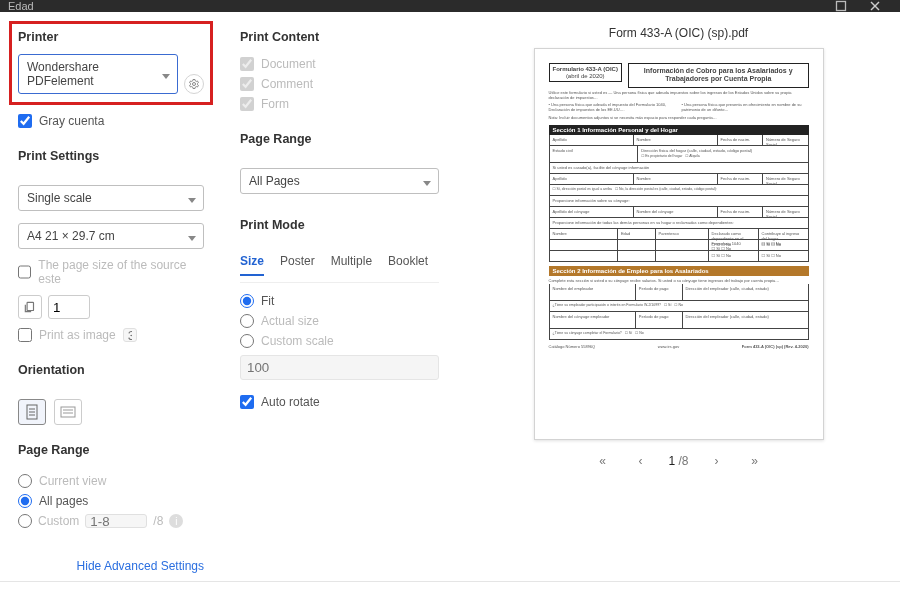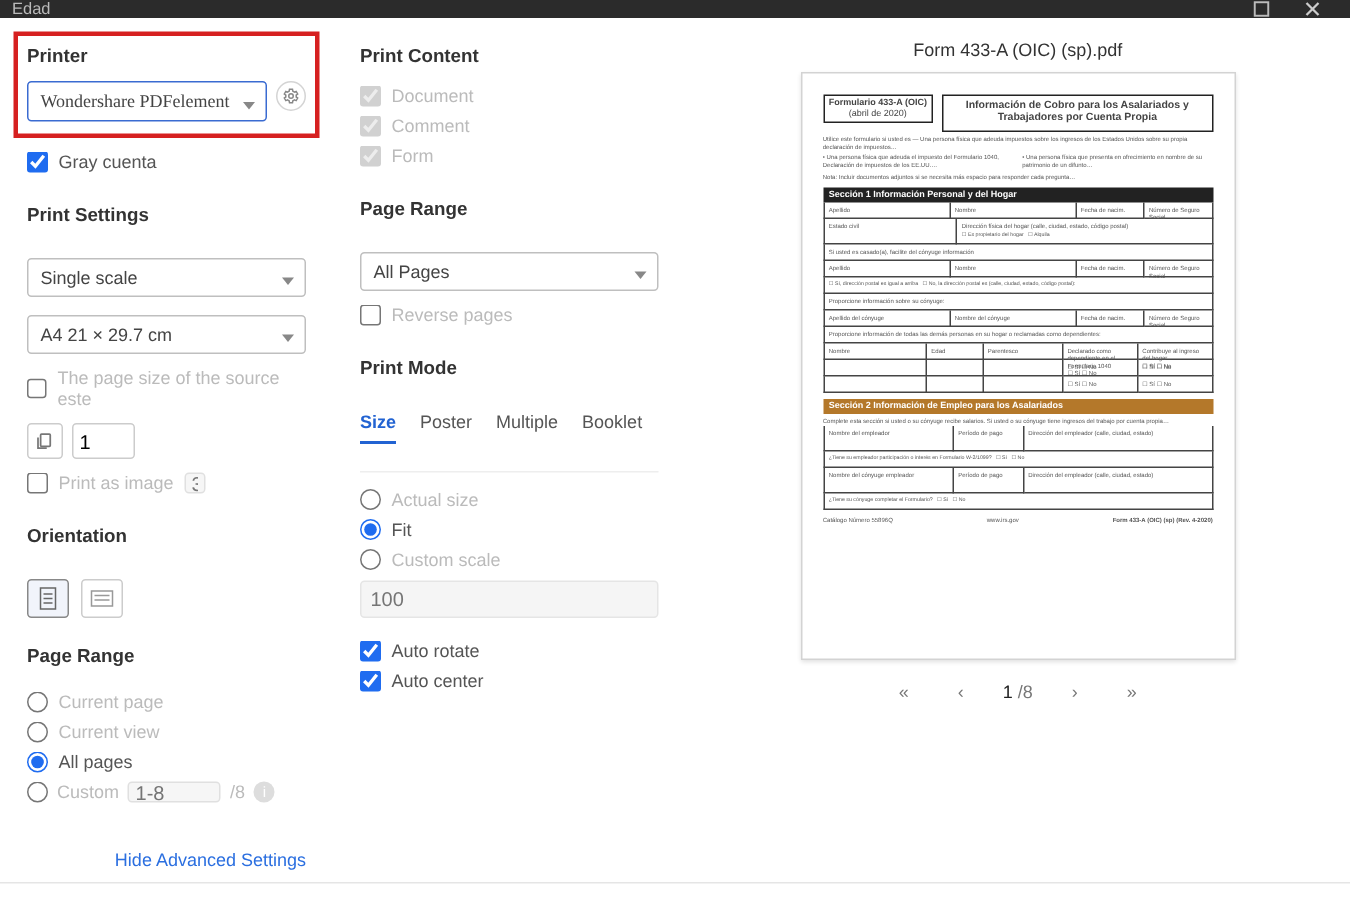--- a/index.html
+++ b/index.html
@@ -62,21 +62,21 @@
   }
   .dropdown::after {
     content:"";
     position:absolute;
     right:7px; top:50%;
     width:0;height:0;
     border-left:4px solid transparent;
     border-right:4px solid transparent;
     border-top:5px solid #888;
   }
-  .printer-row { display:flex; gap:6px; align-items:flex-start;font-family:Liberation Serif, serif; }
+  .printer-row { display:flex; gap:6px; align-items:flex-end; }
   .printer-row .dropdown { border:1px solid #3a6bd1; flex:1; }
   .printer-gear {
     width:20px; height:20px;
     border:1px solid #d4d4d4;
     border-radius:50%;
     display:flex; align-items:center; justify-content:center;
     cursor:pointer; color:#888;
   }
   .chk, .rad {
     display:flex; align-items:center; gap:7px;
@@ -113,21 +113,21 @@
   .page-range-custom .inline-input { width:62px; }
   .hint-circle {
     width:14px;height:14px;border-radius:50%;background:#ddd;color:#fff;
     font-size:10px;display:flex;align-items:center;justify-content:center;
   }
   .hide-adv {
     color:#2b6fe0; text-align:right; width:100%;
     margin-top:28px; cursor:pointer;
   }
   
-  .mode-tabs { display:flex; gap:16px; border-bottom:1px solid #eee; padding-bottom:18px;}
+  .mode-tabs { display:flex; gap:16px; border-bottom:1px solid #eee; padding-bottom:6px;}
   .mode-tab { color:#555; cursor:pointer; padding-bottom:6px; font-size:12px;}
   .mode-tab.active { color:#2263d2; border-bottom:2px solid #2263d2; font-weight:600;}
   .scale-input {
     width:100%; border:1px solid #e5e5e5; background:#f5f5f5;
     border-radius:3px; padding:4px 6px; color:#bbb; margin-top:4px;
   }
   
   .preview-title { text-align:center; font-size:12px; color:#333; margin-bottom:8px; }
   .preview-page {
     width:290px; height:392px; margin:0 auto;
@@ -249,24 +249,20 @@
             <line x1="3" y1="4" x2="13" y2="4" stroke="#999"></line>
             <line x1="3" y1="7" x2="13" y2="7" stroke="#999"></line>
           </svg>
       </div>
     </div>
     <div class="gap-lg"></div>
     <div class="section-title">Page Range</div>
     <div style="height:4px"></div>
     <label class="rad muted">
         <input type="radio" name="lr" style="">
-        <span>Current page</span>
-      </label>
-    <label class="rad muted">
-        <input type="radio" name="lr" style="">
         <span>Current view</span>
       </label>
     <label class="rad">
         <input type="radio" name="lr" checked="" style="">
         <span>All pages</span>
       </label>
     <div class="rad muted page-range-custom">
       <input type="radio" name="lr" style="">
         <span>Custom</span>
       <input class="inline-input" placeholder="1-8" style="">
@@ -288,55 +284,47 @@
       </label>
     <label class="chk muted">
         <input type="checkbox" checked="" disabled="" style="">
         <span>Form</span>
       </label>
     <div class="gap-lg"></div>
     <div class="section-title">Page Range</div>
     <div class="gap"></div>
     <div class="dropdown"><span>All Pages</span></div>
     <div style="height:6px"></div>
-    <label class="chk muted">
-        <input type="checkbox" style="">
-        <span>Reverse pages</span>
-      </label>
     <div class="gap-lg"></div>
     <div class="section-title">Print Mode</div>
     <div class="gap"></div>
     <div class="mode-tabs">
       <div class="mode-tab active">Size</div>
       <div class="mode-tab">Poster</div>
       <div class="mode-tab">Multiple</div>
       <div class="mode-tab">Booklet</div>
     </div>
     <div style="height:8px"></div>
+    <label class="rad">
+        <input type="radio" name="sc" checked="" style="">
+        <span>Fit</span>
+      </label>
     <label class="rad muted">
         <input type="radio" name="sc" style="">
         <span>Actual size</span>
       </label>
-    <label class="rad">
-        <input type="radio" name="sc" checked="" style="">
-        <span>Fit</span>
-      </label>
     <label class="rad muted">
         <input type="radio" name="sc" style="">
         <span>Custom scale</span>
       </label>
     <input class="scale-input" disabled="" placeholder="100" style="">
     <div class="gap"></div>
     <label class="chk">
         <input type="checkbox" checked="" style="">
         <span>Auto rotate</span>
-      </label>
-    <label class="chk">
-        <input type="checkbox" checked="" style="">
-        <span>Auto center</span>
       </label>
   </div>
 
   <div class="col-right">
     <div class="preview-title">Form 433-A (OIC) (sp).pdf</div>
     <div class="preview-page">
       <div class="doc-head">
         <div class="box">
           <div style="font-weight:700">Formulario 433-A (OIC)</div>
           <div>(abril de 2020)</div>

